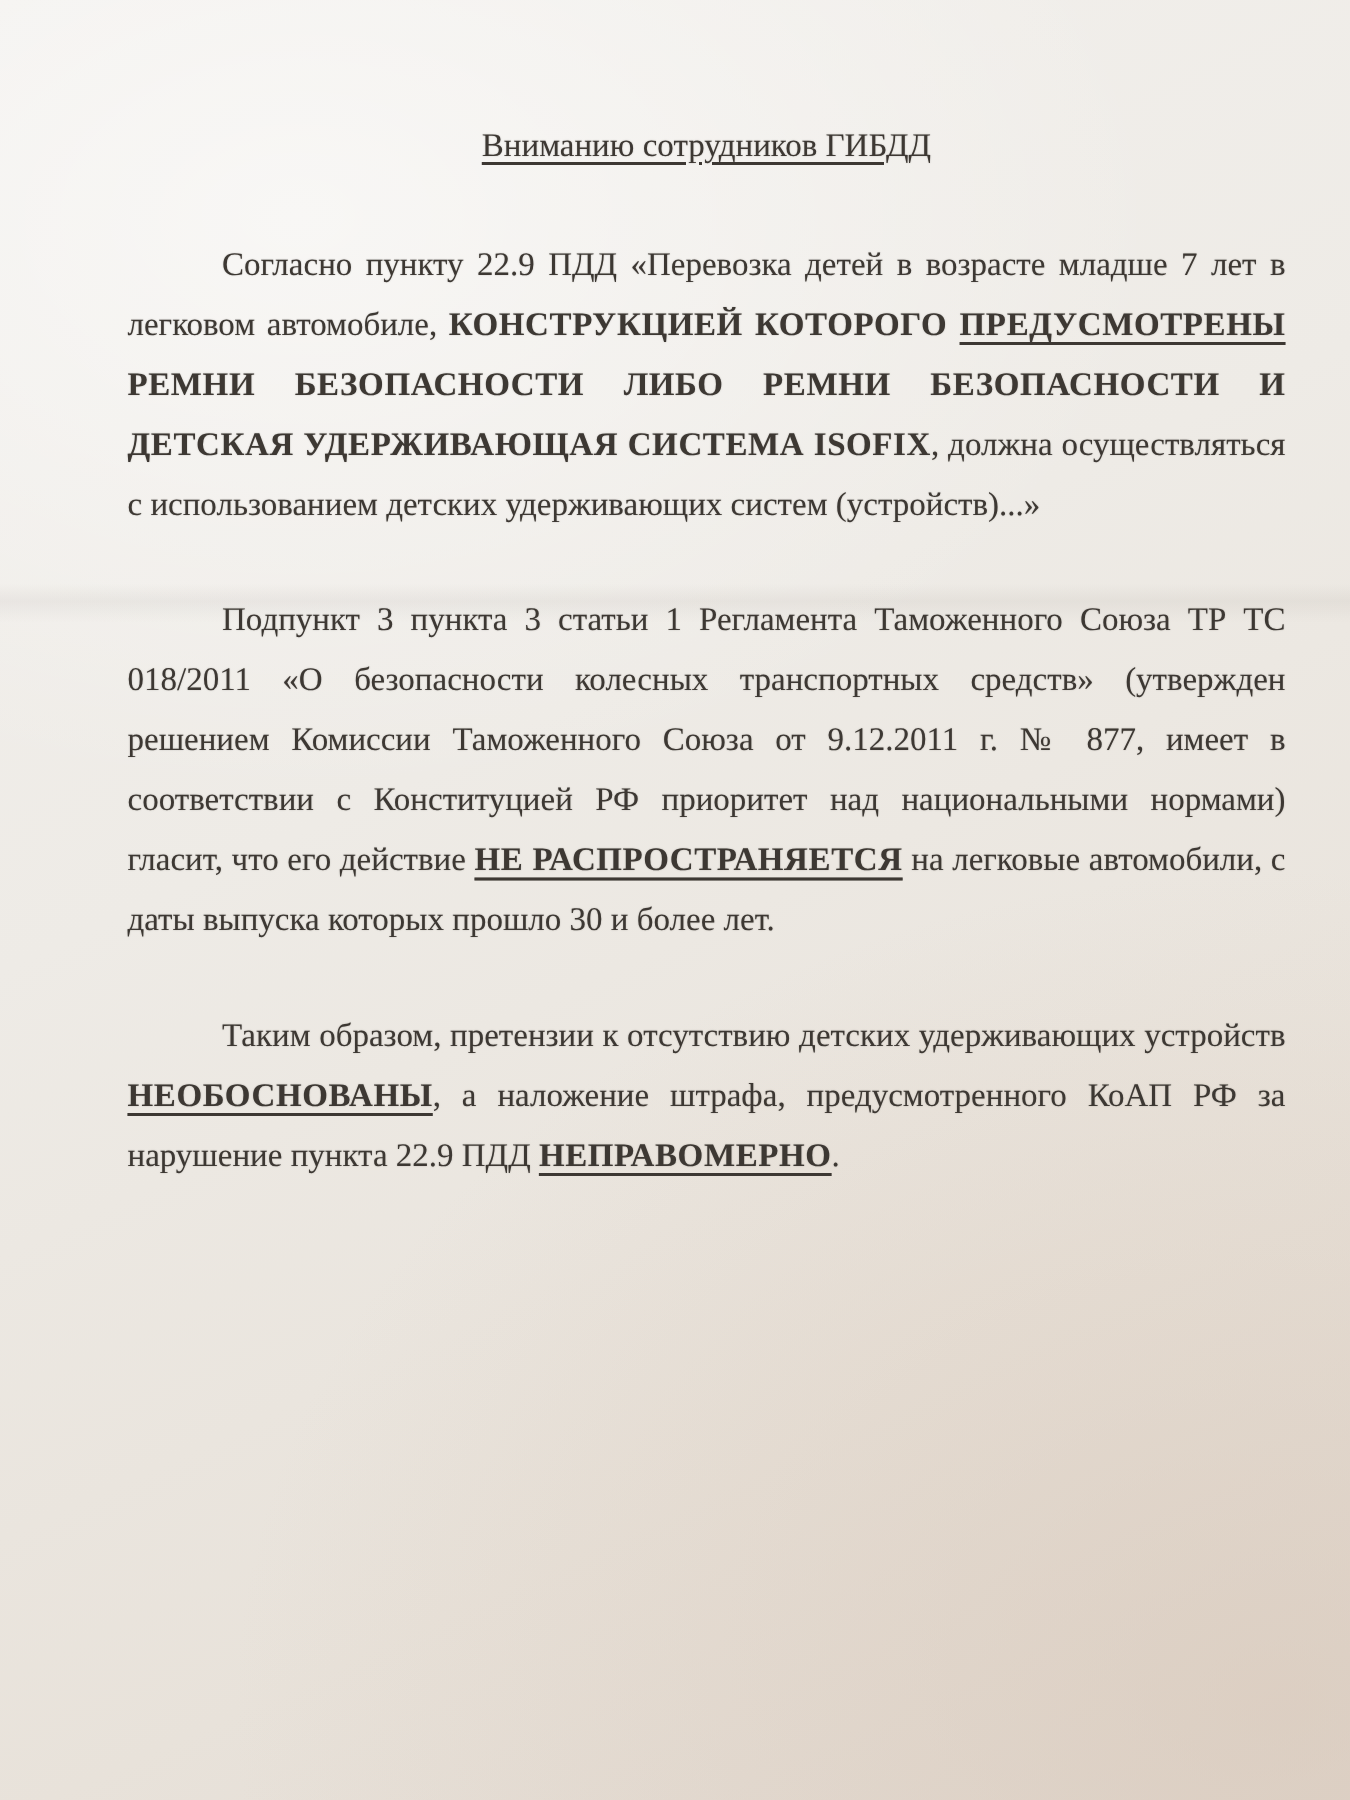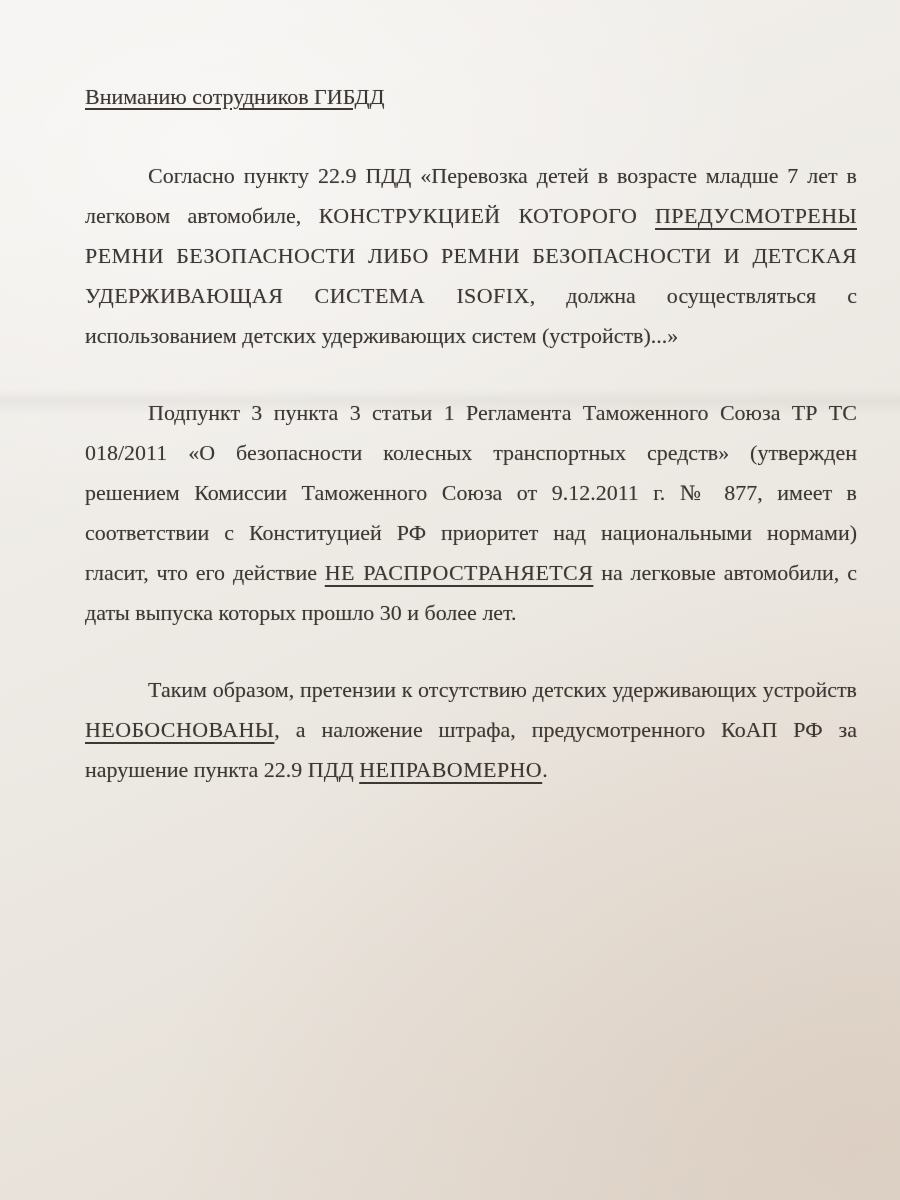--- a/index.html
+++ b/index.html
@@ -34,39 +34,39 @@
   }
   .content {
     position: absolute;
     left: 85px;
     top: 82px;
     width: 772px;
     color: #3d3833;
     text-shadow: 0 0 1px rgba(61,56,51,0.35);
   }
   .doc-header {
-    text-align: left;
+    text-align: center;
     font-size: 22px;
     line-height: 30px;
     margin: 0 0 44px 0;
     text-decoration: underline;
     text-decoration-thickness: 1.5px;
     text-underline-offset: 4px;
   }
   .para {
     font-size: 22px;
     line-height: 40px;
     text-align: justify;
     text-indent: 63px;
     margin: 0 0 37px 0;
   }
   .para:last-child { margin-bottom: 0; margin-top: 12px; }
   .run { }
   .run.bold {
-    font-weight: 400;
+    font-weight: 700;
     letter-spacing: 0.4px;
   }
   .run.underline {
     text-decoration: underline;
     text-decoration-thickness: 2px;
     text-underline-offset: 5px;
   }
 </style>
 </head>
 <body>

